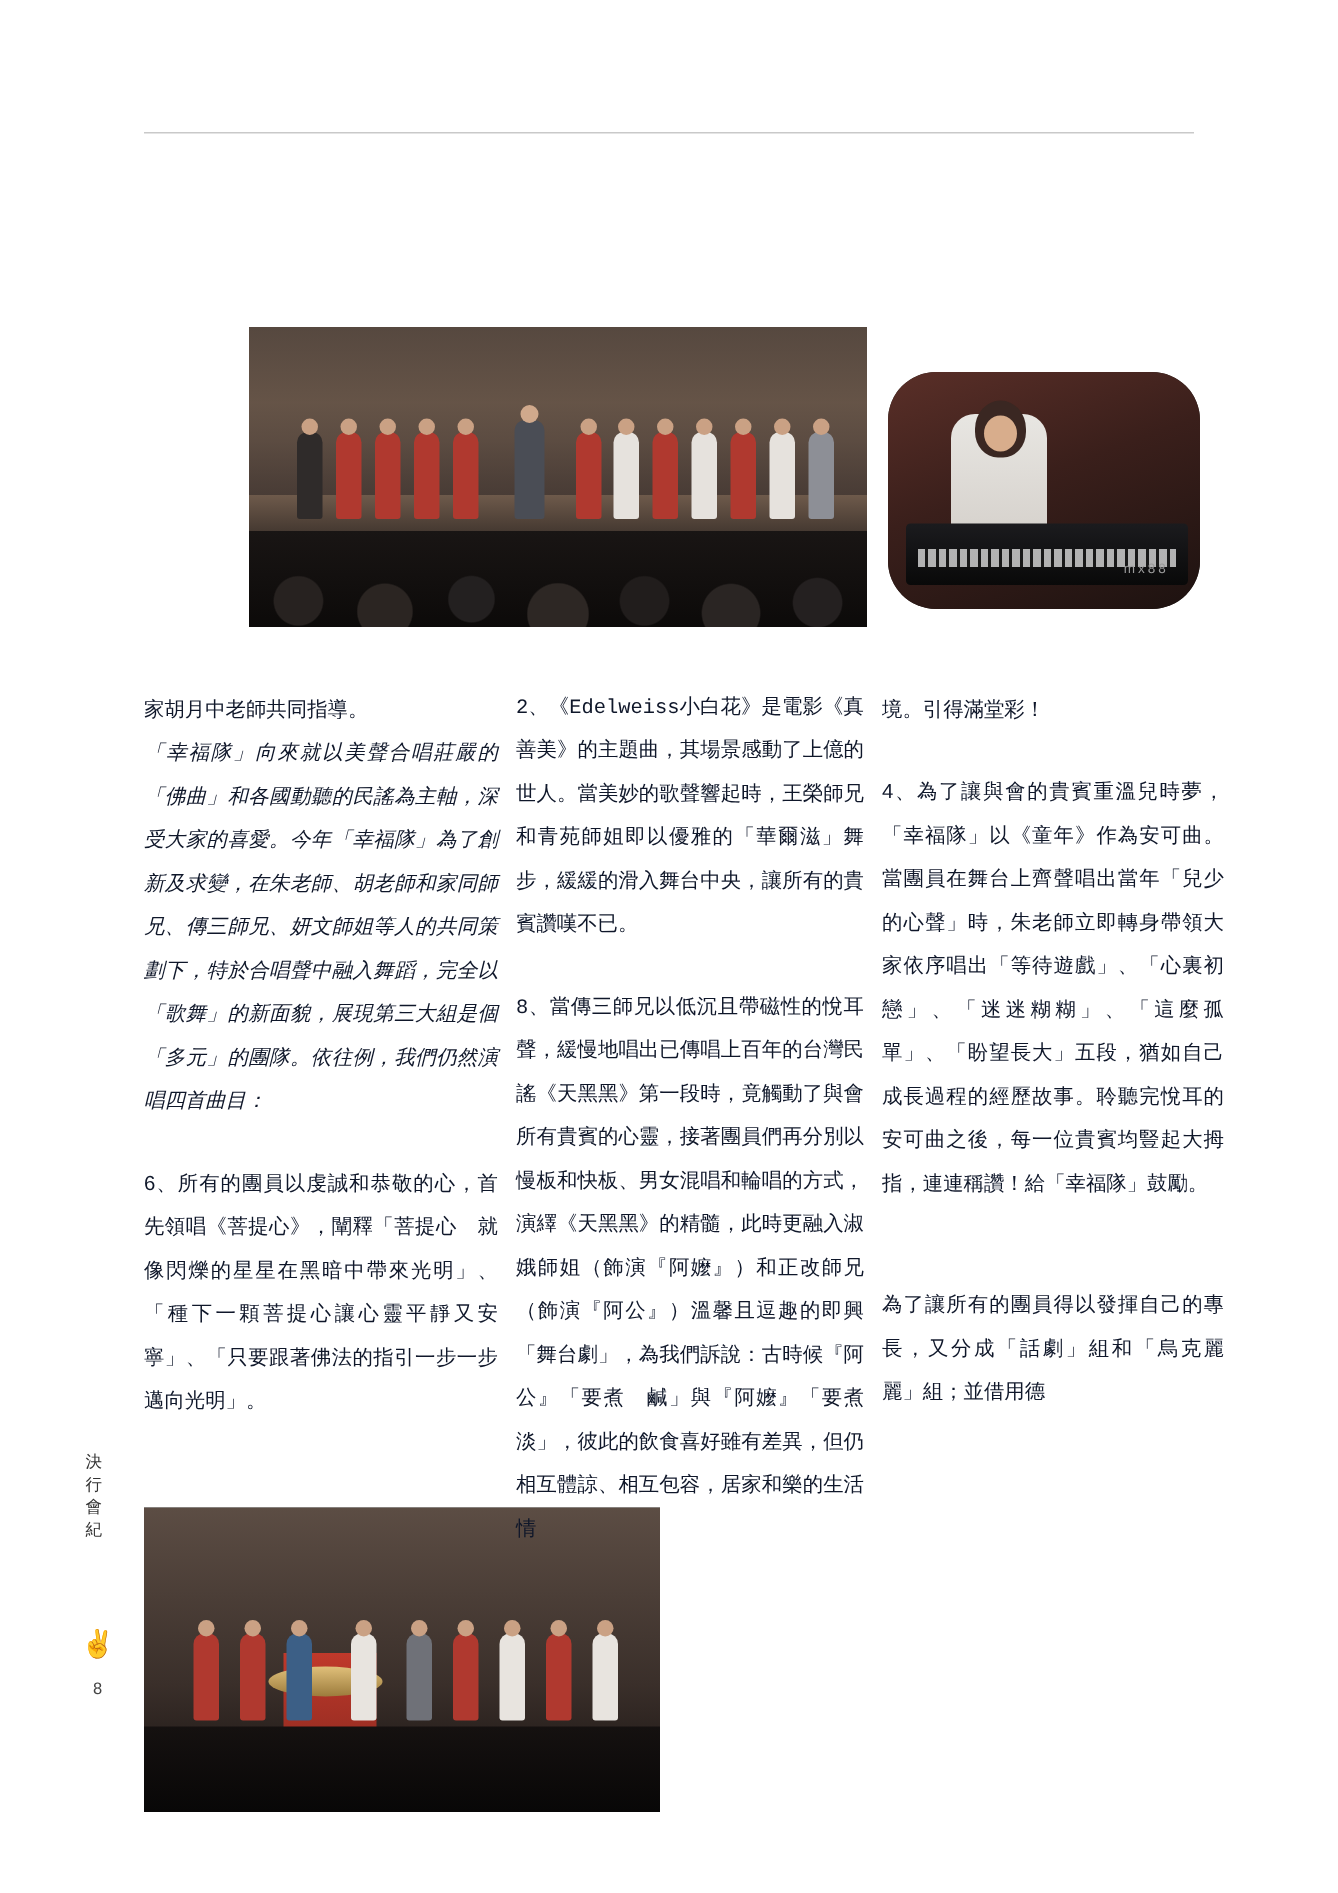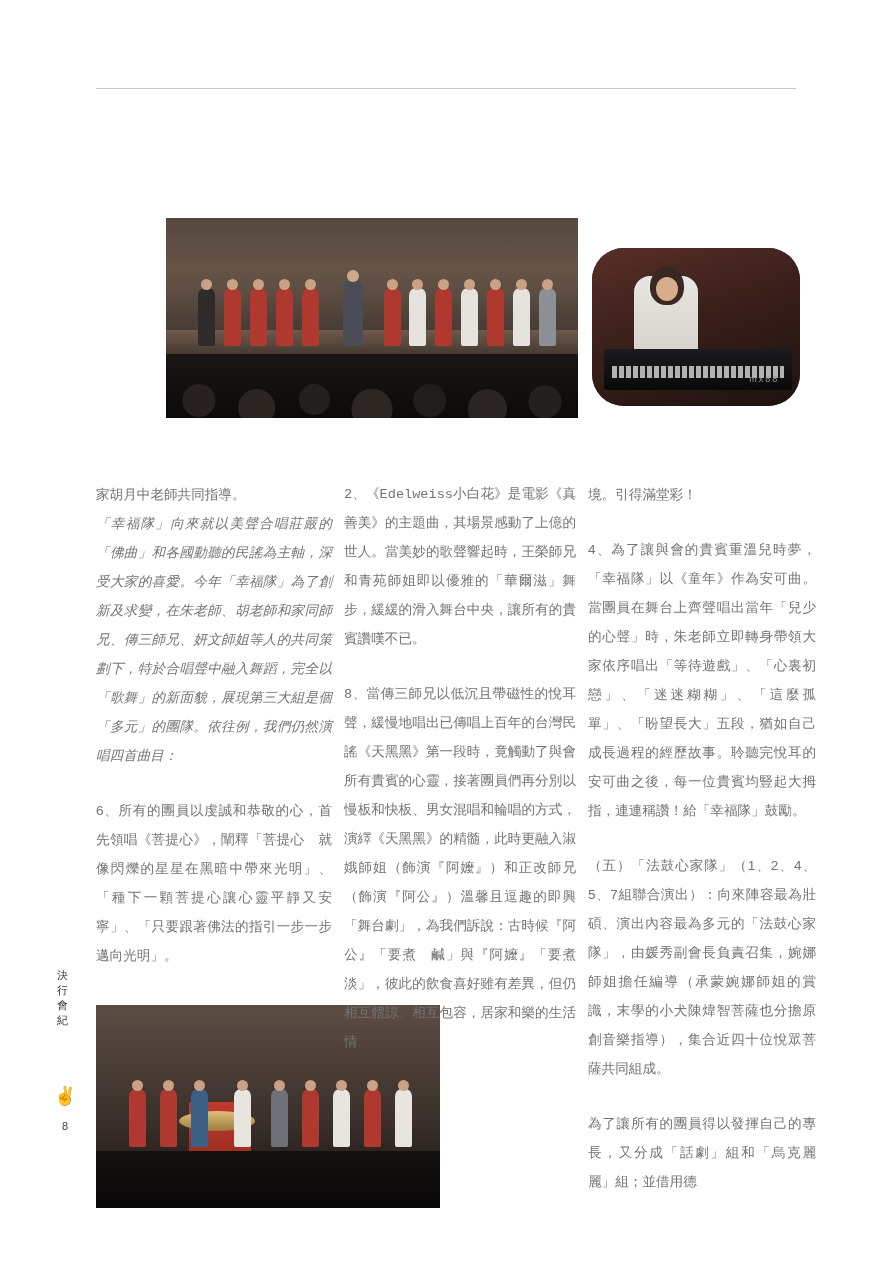--- a/index.html
+++ b/index.html
@@ -231,25 +231,25 @@
   }
   .drama-audience {
     position: absolute;
     left: 0; right: 0; bottom: 0; height: 28%;
     background: linear-gradient(180deg,#151110 0%, #080707 100%);
   }
 
   
   .col {
     position: absolute;
-    top: 480px;
+    top: 458px;
     width: 236px;
     font-size: 13.6px;
     line-height: 29px;
-    color: #737373;
+    color: #0f172a;
     text-align: justify;
     text-justify: inter-ideograph;
   }
   .col p { margin: 0 0 0 0; }
   .col p + p { margin-top: 0; font-style: italic; }
   .gap { height: 26px; }
 
   .col-1 { left: 96px; width: 236px; }
   .col-2 { left: 344px; width: 232px; font-family: Liberation Mono, monospace; }
   .col-3 { left: 588px; width: 228px; }
@@ -339,18 +339,17 @@
       <div class="col-2-float" style="float:left;width:0;height:0;"></div>
       <p>8、當傳三師兄以低沉且帶磁性的悅耳聲，緩慢地唱出已傳唱上百年的台灣民謠《天黑黑》第一段時，竟觸動了與會所有貴賓的心靈，接著團員們再分別以慢板和快板、男女混唱和輪唱的方式，演繹《天黑黑》的精髓，此時更融入淑娥師姐（飾演『阿嬤』）和正改師兄（飾演『阿公』）溫馨且逗趣的即興「舞台劇」，為我們訴說：古時候『阿公』「要煮　鹹」與『阿嬤』「要煮淡」，彼此的飲食喜好雖有差異，但仍相互體諒、相互包容，居家和樂的生活情</p>
     </div>
   </div>
 
   <div class="col col-3">
     <p>境。引得滿堂彩！</p>
     <div class="gap"></div>
     <p>4、為了讓與會的貴賓重溫兒時夢，「幸福隊」以《童年》作為安可曲。當團員在舞台上齊聲唱出當年「兒少的心聲」時，朱老師立即轉身帶領大家依序唱出「等待遊戲」、「心裏初戀」、「迷迷糊糊」、「這麼孤單」、「盼望長大」五段，猶如自己成長過程的經歷故事。聆聽完悅耳的安可曲之後，每一位貴賓均豎起大拇指，連連稱讚！給「幸福隊」鼓勵。</p>
     <div class="gap"></div>
-    <p>（五）「法鼓心家隊」（1、2、4、5、7組聯合演出）：向來陣容最為壯碩、演出內容最為多元的「法鼓心家隊」，由媛秀副會長負責召集，婉娜師姐擔任編導（承蒙婉娜師姐的賞識，末學的小犬陳煒智菩薩也分擔原創音樂指導），集合近四十位悅眾菩薩共同組成。</p>
     <div class="gap"></div>
     <p>為了讓所有的團員得以發揮自己的專長，又分成「話劇」組和「烏克麗麗」組；並借用德</p>
   </div>
 
 </div>
 
 </body></html>

